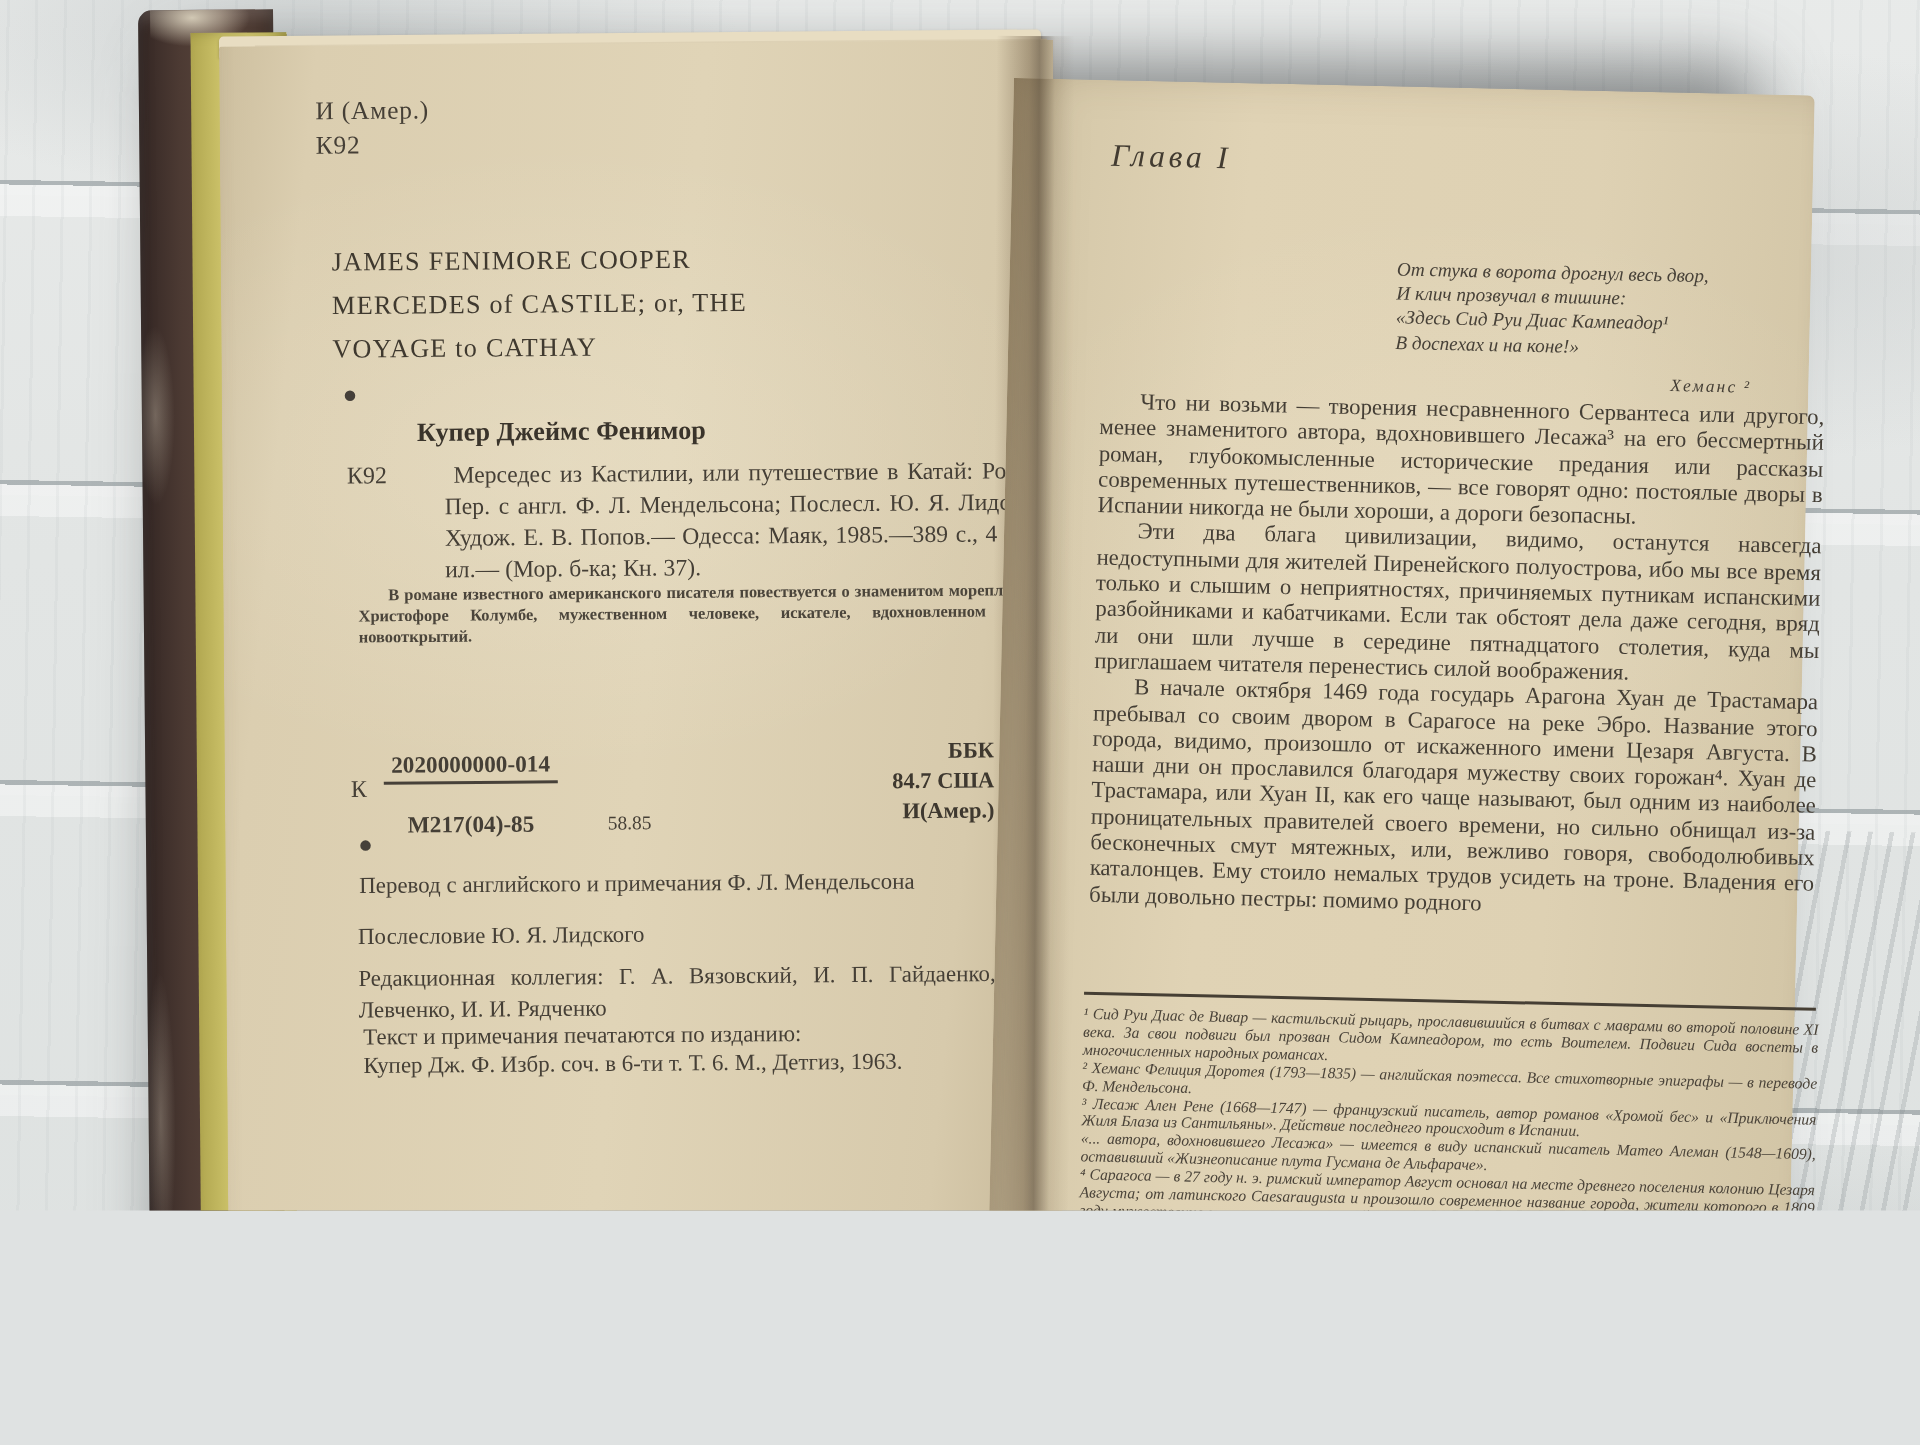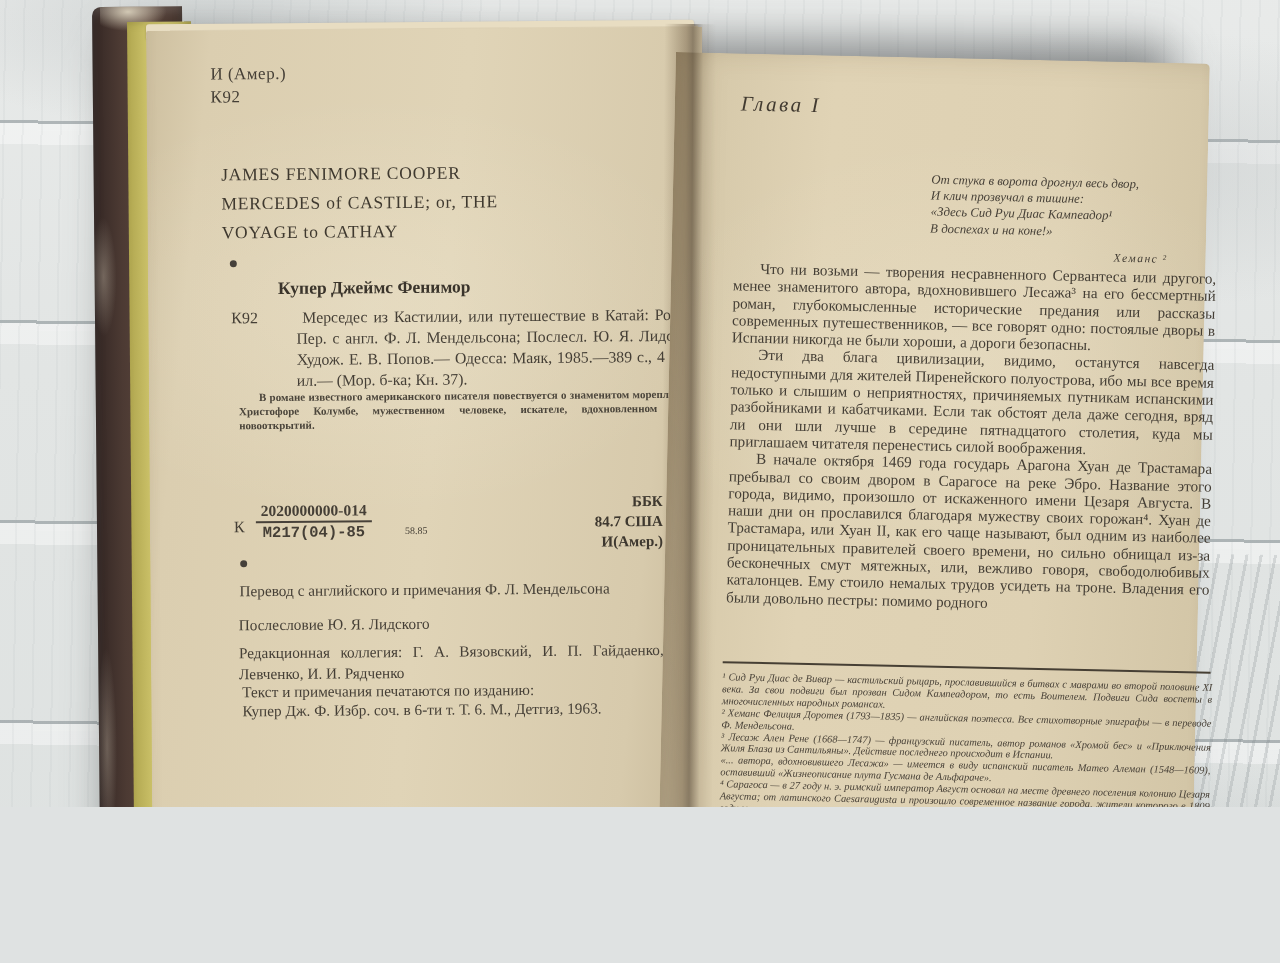--- a/index.html
+++ b/index.html
@@ -83,22 +83,22 @@
   .author-ru { left:130px; top:248px; font-weight:bold; font-size:17.5px; color:#3a342b; }
   .bib-code { left:83px; top:279px; font-size:16px; }
   .bib-entry { left:148px; top:277px; width:410px; font-size:15.8px; line-height:21px;
     text-align:justify; text-indent:6px; }
   .annotation { left:90px; top:360px; width:468px; font-size:11px; line-height:14px;
     font-weight:bold; text-align:justify; text-indent:20px; color:#4b453b; }
 
   .cat-k { left:84px; top:488px; font-size:16px; }
   .cat-frac { left:106px; top:472px; font-size:15.5px; font-weight:bold; text-align:center; }
   .cat-frac .num { display:block; padding:0 5px 1px; border-bottom:2px solid #474139; }
-  .cat-frac .den { display:block; padding-top:1px;font-family:Liberation Mono, monospace; }
-  .price { left:255px; top:496px; font-size:10px; }
+  .cat-frac .den { display:block; padding-top:19px; }
+  .price { left:255px; top:512px; font-size:13px; }
   .bbk { left:383px; top:464px; width:130px; text-align:right; font-weight:bold;
     font-size:15px; line-height:20px; color:#3e382f; }
 
   .translator-note { left:89px; top:552px; font-size:15.3px; }
   .afterword-note  { left:88px; top:586px; font-size:15.3px; }
   .editorial-board { left:88px; top:613px; width:478px; font-size:15.3px; line-height:20.5px;
     text-align:justify; }
   .edition-note { left:91px; top:652px; font-size:15.3px; line-height:19px; }
   .copyright { left:365px; top:788px; width:210px; font-size:12.5px; line-height:16.5px;
     transform:rotate(-2deg); padding-left:27px; color:#3f3930; }

